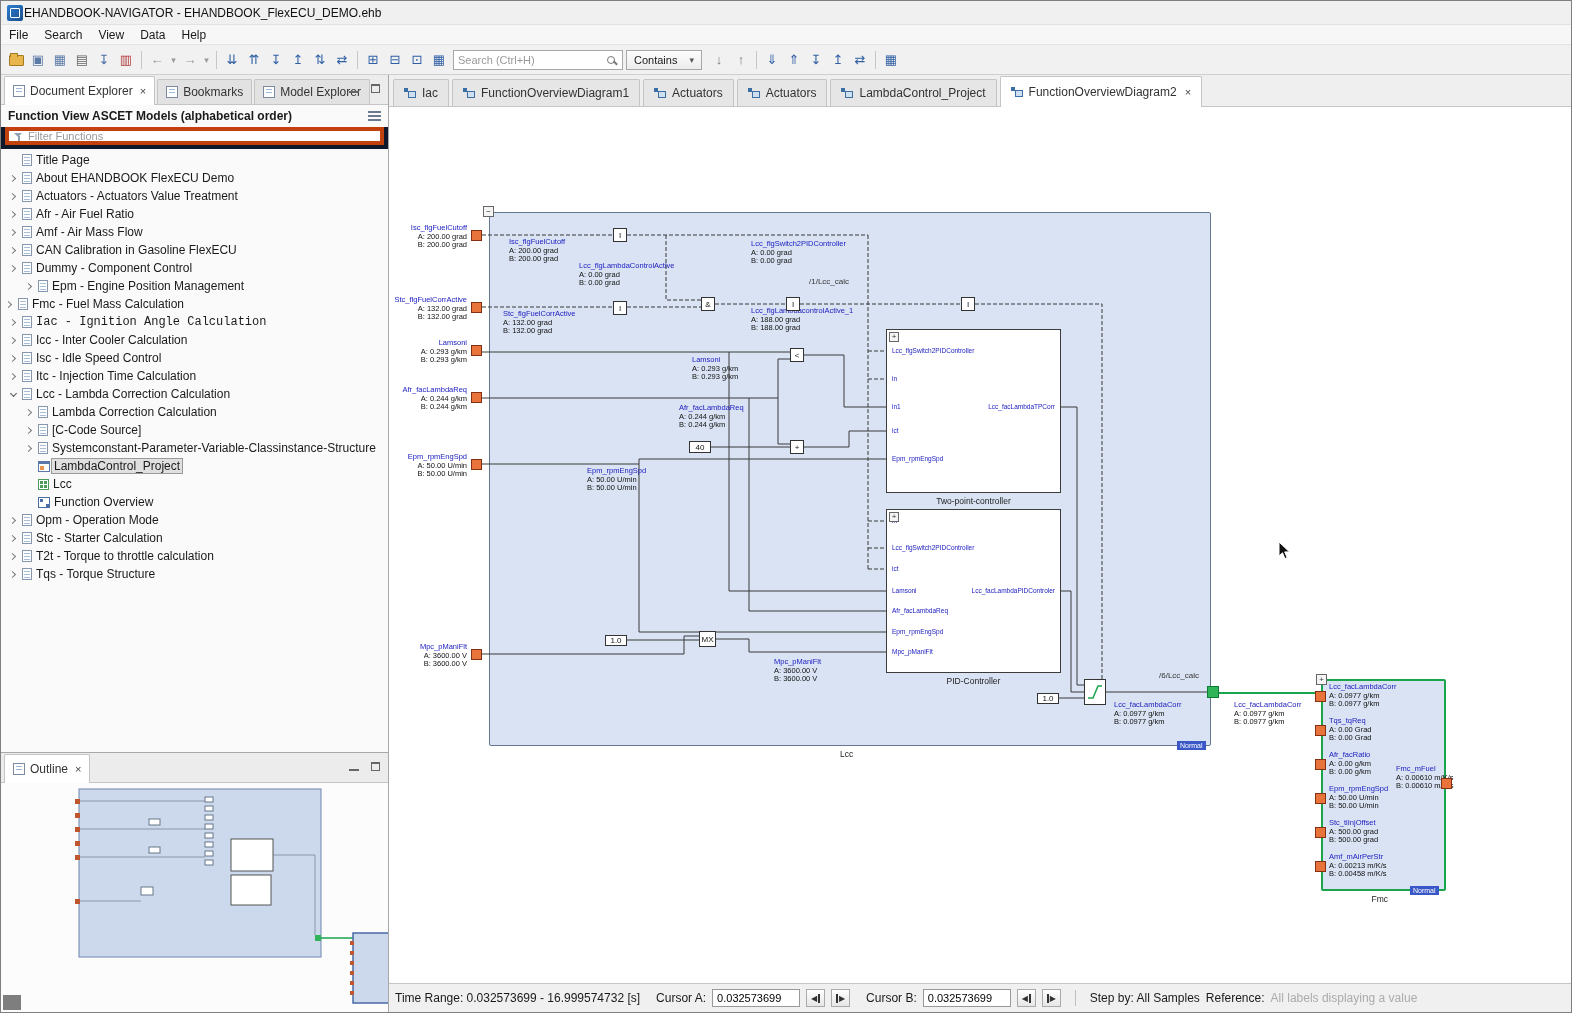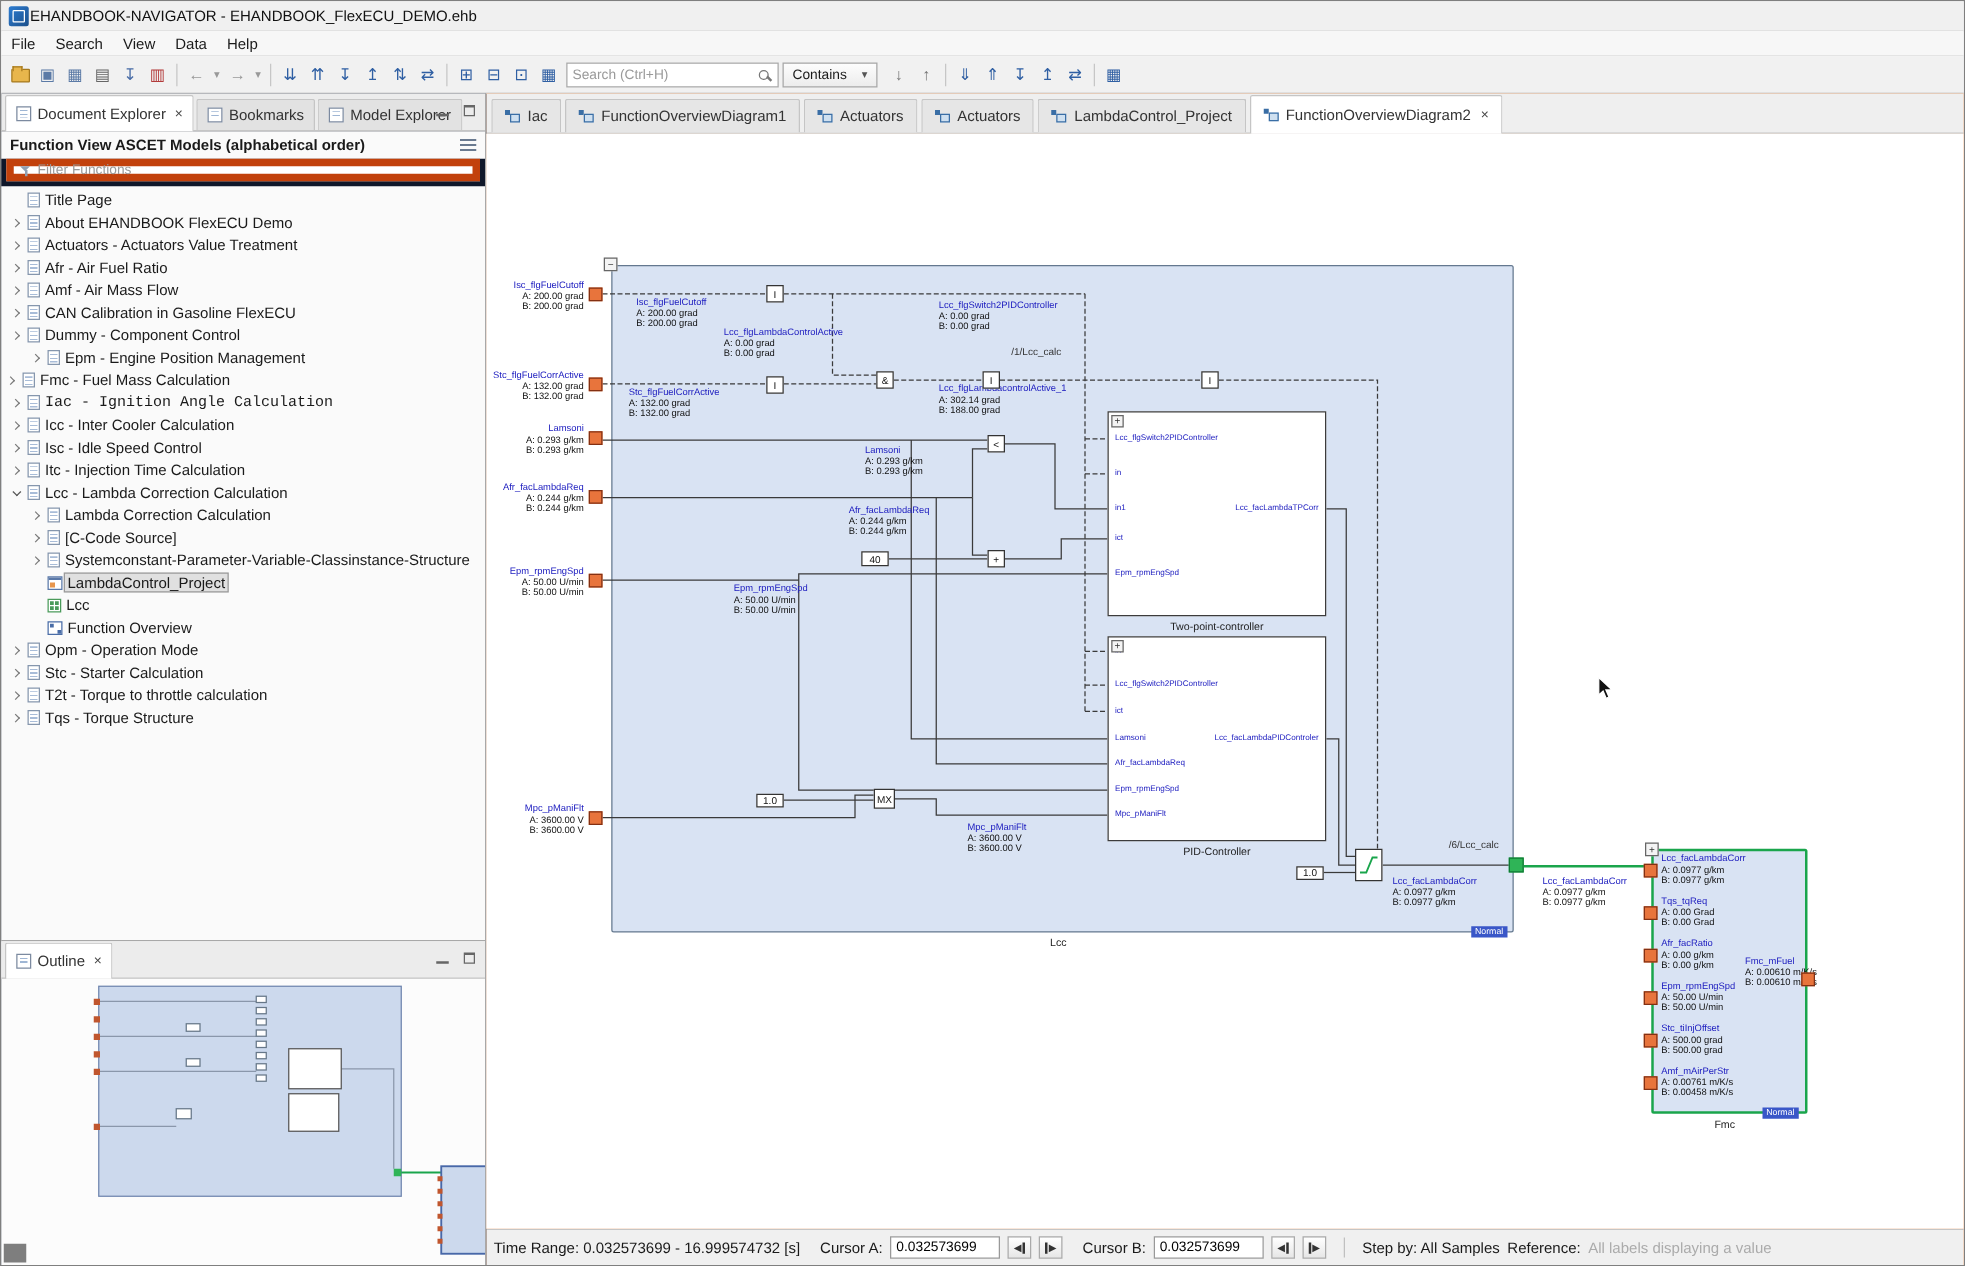--- a/index.html
+++ b/index.html
@@ -34,21 +34,21 @@
   .ptab{height:25px;display:flex;align-items:center;gap:5px;padding:0 8px;font-size:12px;background:#e2e2e2;border:1px solid #c5c5c5;border-bottom:none;margin-right:2px;border-radius:2px 2px 0 0;color:#333;white-space:nowrap;}
   .ptab.active{background:#fff;height:29px;margin-bottom:-1px;}
   .ptab-ic{width:12px;height:12px;background:#fff;border:1px solid #7c8aa0;position:relative;flex:none;}
   .ptab-ic::after{content:"";position:absolute;left:2px;right:2px;top:2px;height:6px;background:repeating-linear-gradient(to bottom,#9fb6d4 0 1px,transparent 1px 3px);}
   .tab-close{font-size:11px;color:#444;margin-left:2px;}
   .win-btns{position:absolute;right:8px;top:9px;display:flex;gap:12px;}
   .wb-min{width:10px;height:9px;border-bottom:2px solid #666;}
   .wb-max{width:9px;height:9px;border:1px solid #666;border-top-width:2px;}
   .explorer-header{height:22px;display:flex;align-items:center;justify-content:space-between;padding:0 7px;font-weight:bold;font-size:12px;flex:none;background:#fafafa;}
   .list-icon{width:13px;height:11px;background:repeating-linear-gradient(to bottom,#6a7a90 0 2px,transparent 2px 4px);}
-  .filter-box{height:18px;margin:0 4px 4px 4px;border:6px solid #c2410c;display:flex;align-items:center;gap:5px;padding:0 5px;background:#fff;flex:none;}
+  .filter-box{height:18px;margin:0 4px 4px 4px;border:4px solid #c2410c;display:flex;align-items:center;gap:5px;padding:0 5px;background:#fff;flex:none;}
   .funnel{width:9px;height:9px;position:relative;flex:none;}
   .funnel::before{content:"";position:absolute;left:0;top:1px;border-left:4.5px solid transparent;border-right:4.5px solid transparent;border-top:4px solid #90a0b4;}
   .funnel::after{content:"";position:absolute;left:3.5px;top:4px;width:2px;height:5px;background:#90a0b4;}
   .filter-input{border:none;outline:none;flex:1;font-size:11px;font-family:inherit;background:transparent;color:#333;}
   .filter-input::placeholder{color:#999;}
   .tree{flex:1;overflow:hidden;background:#fafafa;padding-top:2px;}
   .tree-row{height:18px;display:flex;align-items:center;gap:4px;cursor:default;}
   .chev{width:9px;height:9px;position:relative;flex:none;}
   .chev.col::before{content:"";position:absolute;left:1px;top:2px;width:4px;height:4px;border-top:1px solid #7a7a7a;border-right:1px solid #7a7a7a;transform:rotate(45deg);}
   .chev.exp::before{content:"";position:absolute;left:2px;top:1px;width:4px;height:4px;border-top:1px solid #555;border-right:1px solid #555;transform:rotate(135deg);}
@@ -512,21 +512,21 @@
             <div class="sig-val">A: 0.00 grad</div>
             <div class="sig-val">B: 0.00 grad</div>
           </div>
           <div class="sig-label" style="left: 114px; top: 203px;">
             <div class="sig-name">Stc_flgFuelCorrActive</div>
             <div class="sig-val">A: 132.00 grad</div>
             <div class="sig-val">B: 132.00 grad</div>
           </div>
           <div class="sig-label" style="left: 362px; top: 200px;">
             <div class="sig-name">Lcc_flgLambdacontrolActive_1</div>
-            <div class="sig-val">A: 302.14 grad</div>
+            <div class="sig-val">A: 188.00 grad</div>
             <div class="sig-val">B: 188.00 grad</div>
           </div>
           <div class="sig-label" style="left: 303px; top: 249px;">
             <div class="sig-name">Lamsoni</div>
             <div class="sig-val">A: 0.293 g/km</div>
             <div class="sig-val">B: 0.293 g/km</div>
           </div>
           <div class="sig-label" style="left: 290px; top: 297px;">
             <div class="sig-name">Afr_facLambdaReq</div>
             <div class="sig-val">A: 0.244 g/km</div>
@@ -617,21 +617,21 @@
           </div>
           <div class="port" style="left: 926px; top: 720px; width: 11px; height: 11px;"></div>
           <div class="sig-label" style="left: 940px; top: 712px;">
             <div class="sig-name">Stc_tiInjOffset</div>
             <div class="sig-val">A: 500.00 grad</div>
             <div class="sig-val">B: 500.00 grad</div>
           </div>
           <div class="port" style="left: 926px; top: 754px; width: 11px; height: 11px;"></div>
           <div class="sig-label" style="left: 940px; top: 746px;">
             <div class="sig-name">Amf_mAirPerStr</div>
-            <div class="sig-val">A: 0.00761 m/K/s</div>
+            <div class="sig-val">A: 0.00213 m/K/s</div>
             <div class="sig-val">B: 0.00458 m/K/s</div>
           </div>
           <div class="port" style="left: 1052px; top: 671px; width: 11px; height: 11px;"></div>
           <div class="sig-label" style="left: 1007px; top: 658px;">
             <div class="sig-name">Fmc_mFuel</div>
             <div class="sig-val">A: 0.00610 m/K/s</div>
             <div class="sig-val">B: 0.00610 m/K/s</div>
           </div>
           <div class="blk-caption" style="left: 982.5px; top: 787px;">Fmc</div>
           <div class="normal-badge" style="left: 1021px; top: 779px;">Normal</div>

